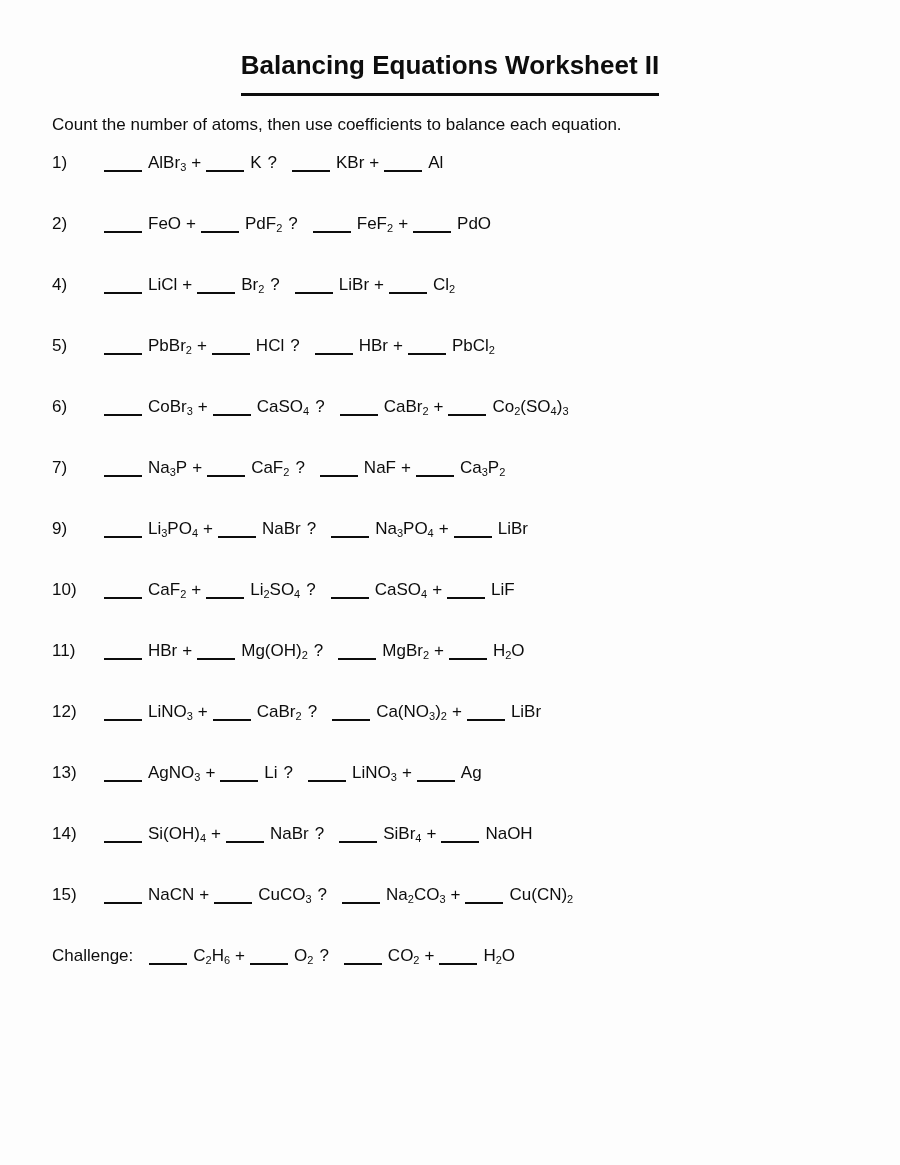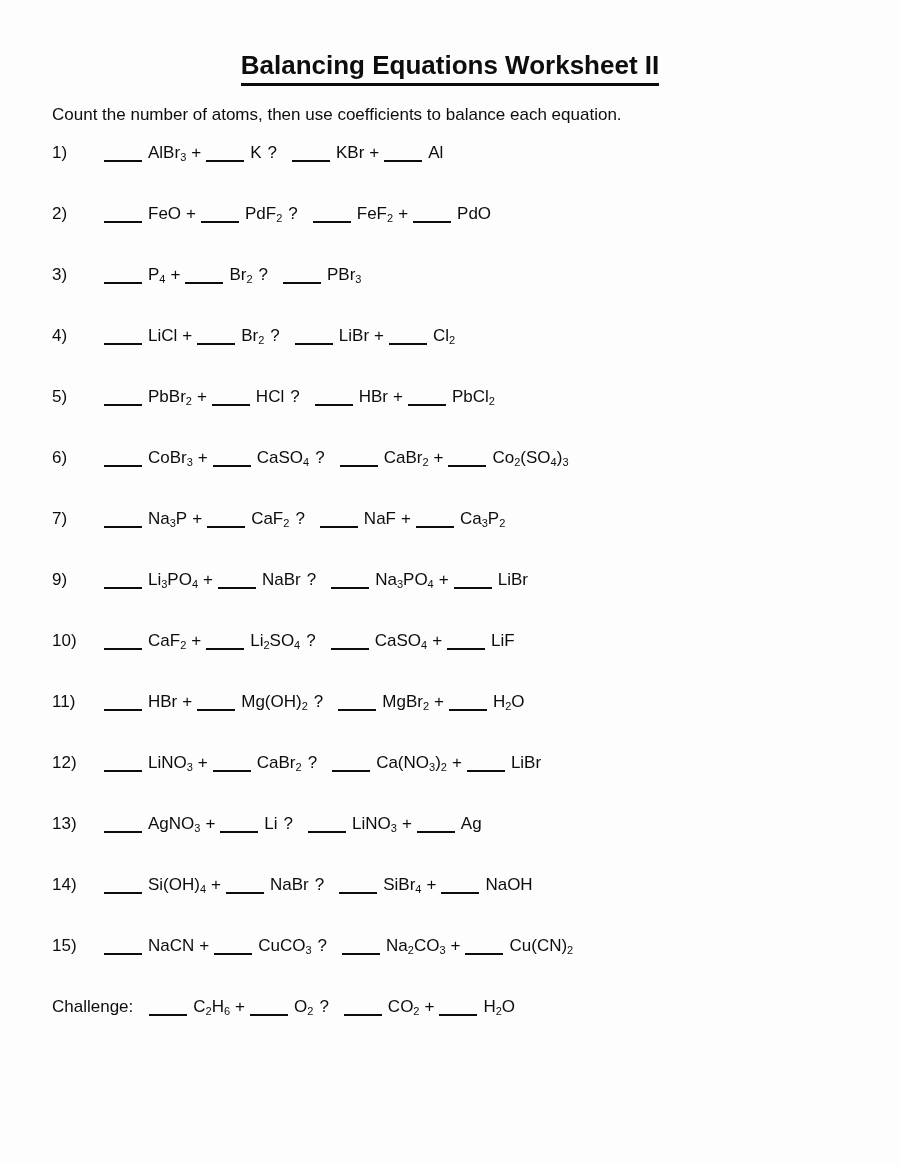--- a/index.html
+++ b/index.html
@@ -23,21 +23,21 @@
     text-align: center;
     padding-top: 50px;
   }
   .worksheet-title {
     display: inline-block;
     margin: 0;
     font-size: 26px;
     font-weight: bold;
     letter-spacing: 0px;
     border-bottom: 3px solid #0d0d0d;
-    padding-bottom: 2px;
+    padding-bottom: 12px;
     line-height: 1.2;
   }
   .instruction {
     margin: 18px 0 16px 52px;
     font-size: 17px;
     line-height: 21px;
   }
   .rows {
     margin-top: 10px;
   }
@@ -84,21 +84,20 @@
 <div class="page">
   <div class="title-wrap">
     <h1 class="worksheet-title">Balancing Equations Worksheet II</h1>
   </div>
 
   <p class="instruction">Count the number of atoms, then use coefficients to balance each equation.</p>
 
   <div class="rows">
       <div class="row"><span class="eq-number">1)</span><span class="blank"></span><span class="formula">AlBr<sub>3</sub></span><span class="plus">+</span><span class="blank"></span><span class="formula">K</span><span class="sep">?</span><span class="blank"></span><span class="formula">KBr</span><span class="plus">+</span><span class="blank"></span><span class="formula">Al</span></div>
       <div class="row"><span class="eq-number">2)</span><span class="blank"></span><span class="formula">FeO</span><span class="plus">+</span><span class="blank"></span><span class="formula">PdF<sub>2</sub></span><span class="sep">?</span><span class="blank"></span><span class="formula">FeF<sub>2</sub></span><span class="plus">+</span><span class="blank"></span><span class="formula">PdO</span></div>
-      <div class="row"><span class="eq-number">3)</span><span class="blank"></span><span class="formula">P<sub>4</sub></span><span class="plus">+</span><span class="blank"></span><span class="formula">Br<sub>2</sub></span><span class="sep">?</span><span class="blank"></span><span class="formula">PBr<sub>3</sub></span></div>
       <div class="row"><span class="eq-number">4)</span><span class="blank"></span><span class="formula">LiCl</span><span class="plus">+</span><span class="blank"></span><span class="formula">Br<sub>2</sub></span><span class="sep">?</span><span class="blank"></span><span class="formula">LiBr</span><span class="plus">+</span><span class="blank"></span><span class="formula">Cl<sub>2</sub></span></div>
       <div class="row"><span class="eq-number">5)</span><span class="blank"></span><span class="formula">PbBr<sub>2</sub></span><span class="plus">+</span><span class="blank"></span><span class="formula">HCl</span><span class="sep">?</span><span class="blank"></span><span class="formula">HBr</span><span class="plus">+</span><span class="blank"></span><span class="formula">PbCl<sub>2</sub></span></div>
       <div class="row"><span class="eq-number">6)</span><span class="blank"></span><span class="formula">CoBr<sub>3</sub></span><span class="plus">+</span><span class="blank"></span><span class="formula">CaSO<sub>4</sub></span><span class="sep">?</span><span class="blank"></span><span class="formula">CaBr<sub>2</sub></span><span class="plus">+</span><span class="blank"></span><span class="formula">Co<sub>2</sub>(SO<sub>4</sub>)<sub>3</sub></span></div>
       <div class="row"><span class="eq-number">7)</span><span class="blank"></span><span class="formula">Na<sub>3</sub>P</span><span class="plus">+</span><span class="blank"></span><span class="formula">CaF<sub>2</sub></span><span class="sep">?</span><span class="blank"></span><span class="formula">NaF</span><span class="plus">+</span><span class="blank"></span><span class="formula">Ca<sub>3</sub>P<sub>2</sub></span></div>
       <div class="row"><span class="eq-number">9)</span><span class="blank"></span><span class="formula">Li<sub>3</sub>PO<sub>4</sub></span><span class="plus">+</span><span class="blank"></span><span class="formula">NaBr</span><span class="sep">?</span><span class="blank"></span><span class="formula">Na<sub>3</sub>PO<sub>4</sub></span><span class="plus">+</span><span class="blank"></span><span class="formula">LiBr</span></div>
       <div class="row"><span class="eq-number">10)</span><span class="blank"></span><span class="formula">CaF<sub>2</sub></span><span class="plus">+</span><span class="blank"></span><span class="formula">Li<sub>2</sub>SO<sub>4</sub></span><span class="sep">?</span><span class="blank"></span><span class="formula">CaSO<sub>4</sub></span><span class="plus">+</span><span class="blank"></span><span class="formula">LiF</span></div>
       <div class="row"><span class="eq-number">11)</span><span class="blank"></span><span class="formula">HBr</span><span class="plus">+</span><span class="blank"></span><span class="formula">Mg(OH)<sub>2</sub></span><span class="sep">?</span><span class="blank"></span><span class="formula">MgBr<sub>2</sub></span><span class="plus">+</span><span class="blank"></span><span class="formula">H<sub>2</sub>O</span></div>
       <div class="row"><span class="eq-number">12)</span><span class="blank"></span><span class="formula">LiNO<sub>3</sub></span><span class="plus">+</span><span class="blank"></span><span class="formula">CaBr<sub>2</sub></span><span class="sep">?</span><span class="blank"></span><span class="formula">Ca(NO<sub>3</sub>)<sub>2</sub></span><span class="plus">+</span><span class="blank"></span><span class="formula">LiBr</span></div>
       <div class="row"><span class="eq-number">13)</span><span class="blank"></span><span class="formula">AgNO<sub>3</sub></span><span class="plus">+</span><span class="blank"></span><span class="formula">Li</span><span class="sep">?</span><span class="blank"></span><span class="formula">LiNO<sub>3</sub></span><span class="plus">+</span><span class="blank"></span><span class="formula">Ag</span></div>
       <div class="row"><span class="eq-number">14)</span><span class="blank"></span><span class="formula">Si(OH)<sub>4</sub></span><span class="plus">+</span><span class="blank"></span><span class="formula">NaBr</span><span class="sep">?</span><span class="blank"></span><span class="formula">SiBr<sub>4</sub></span><span class="plus">+</span><span class="blank"></span><span class="formula">NaOH</span></div>

